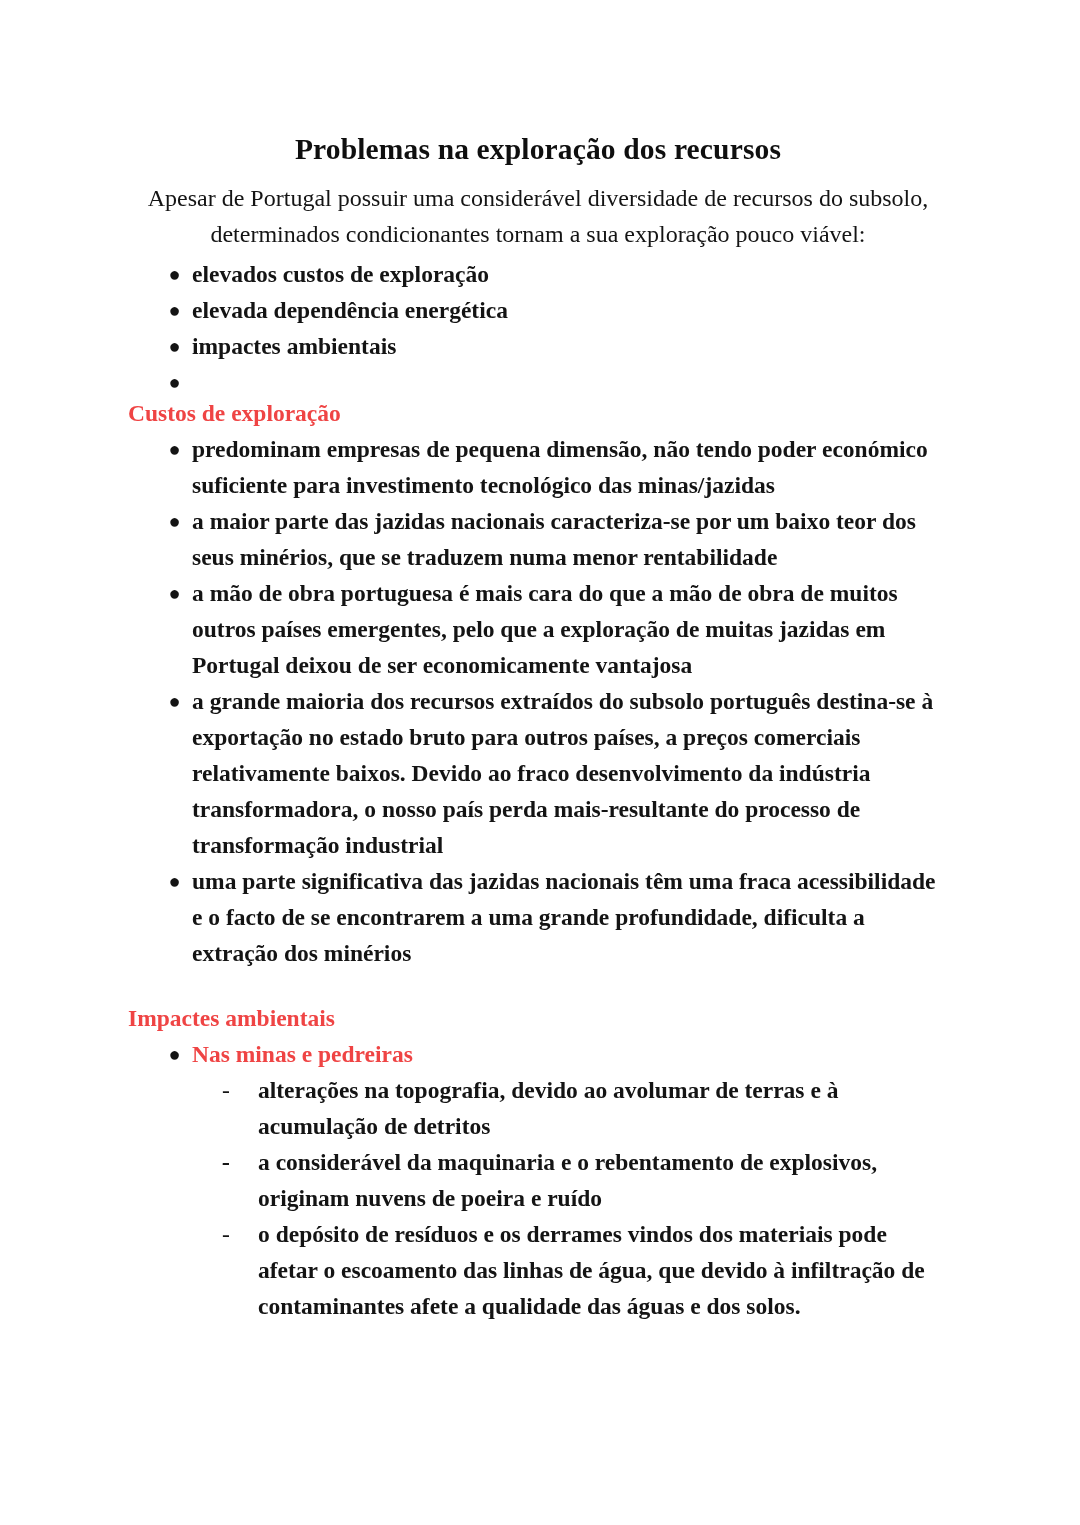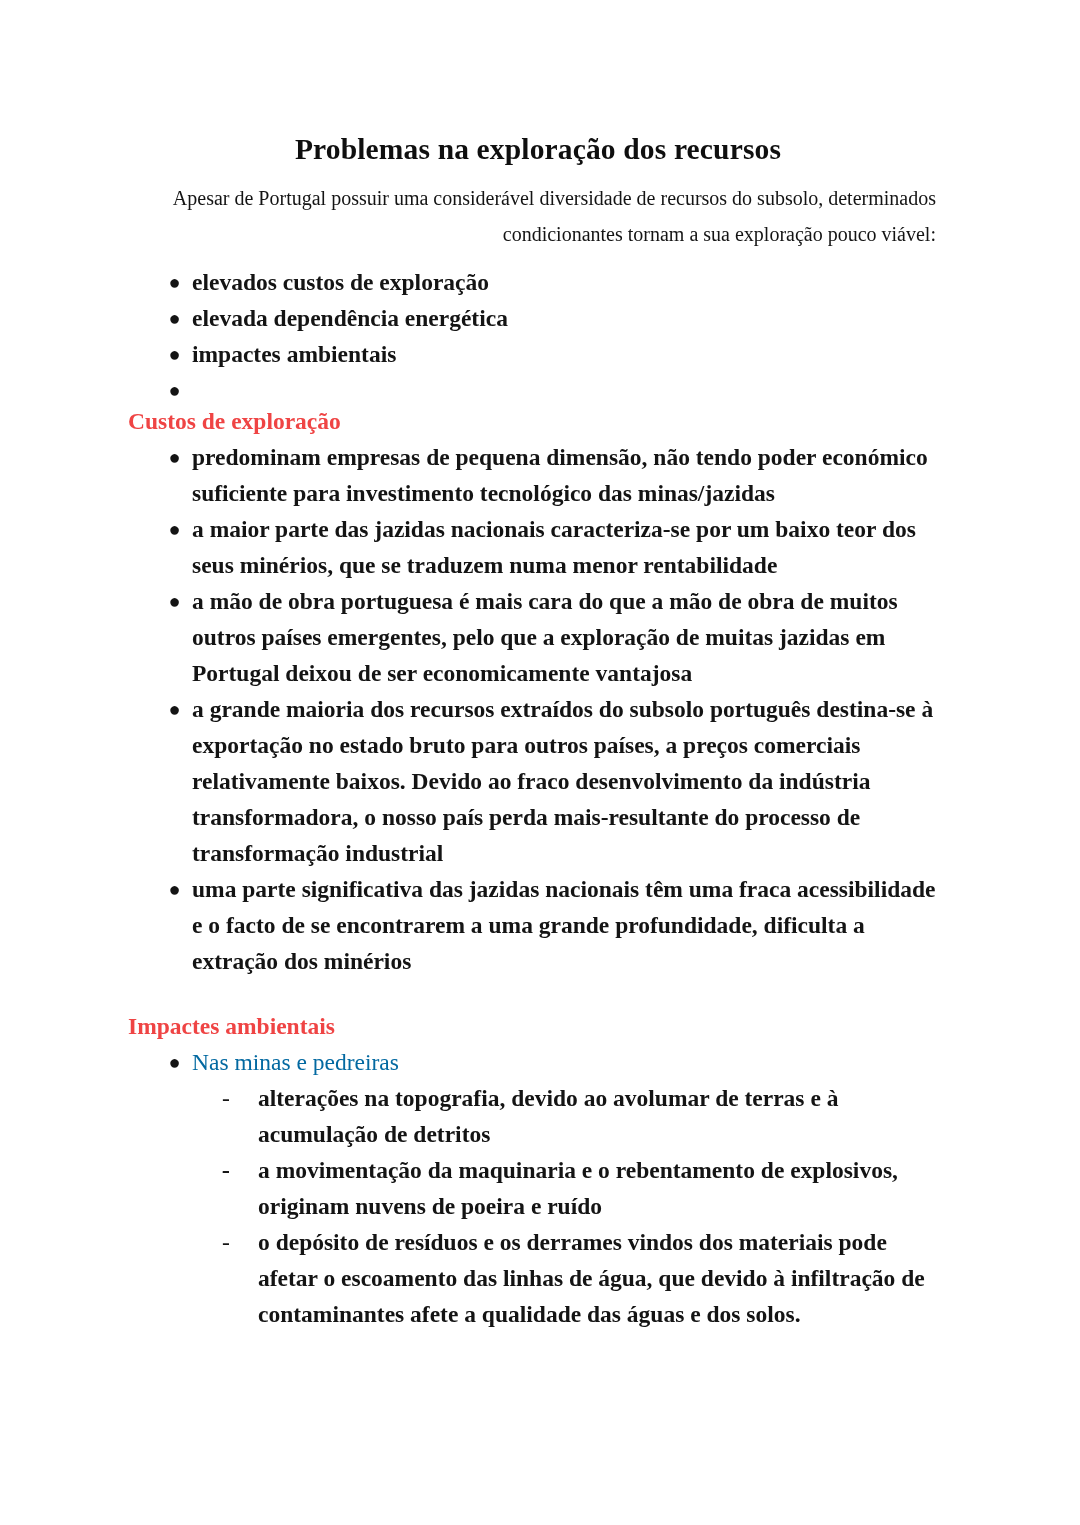--- a/index.html
+++ b/index.html
@@ -32,24 +32,24 @@
     font-size: 29.5px;
     font-weight: bold;
     text-align: center;
     letter-spacing: 0.15px;
     margin: 0 0 13px 0;
     line-height: 1.18;
     color: #0f0f0f;
   }
 
   .intro {
-    font-size: 20px;
+    font-size: 24px;
     line-height: 36px;
-    margin: 12px;
-    text-align: right;
+    margin: 4px;
+    text-align: center;
   }
 
   .section-heading {
     font-size: 23.5px;
     font-weight: bold;
     line-height: 36px;
     margin: 0;
     color: #ef4444;
   }
 
@@ -72,22 +72,22 @@
   ul.lvl1 > li > .bullet {
     position: absolute;
     left: 40px;
     top: 0;
     width: 13px;
     line-height: 36px;
     font-size: 20px;
     text-align: center;
   }
   ul.lvl1 > li.bold-item > .item-text {
-    font-weight: normal;
-    color: #0369a1;
+    font-weight: bold;
+    color: #ef4444;
   }
 
   
   ul.lvl2 {
     list-style: none;
     margin: 0;
     padding: 0;
   }
   ul.lvl2 > li {
     position: relative;
@@ -178,21 +178,21 @@
         <span class="item-text">alterações na topografia, devido ao avolumar de terras e à acumulação de detritos</span>
       </li>
       <li>
         <span class="dash">-</span>
       </li>
       <li>
         <span class="dash">-</span>
       </li>
       <li>
         <span class="dash">-</span>
-        <span class="item-text">a movimentação da maquinaria e o rebentamento de explosivos, originam nuvens de poeira e ruído</span>
+        <span class="item-text">a considerável da maquinaria e o rebentamento de explosivos, originam nuvens de poeira e ruído</span>
       </li>
       <li>
         <span class="dash">-</span>
         <span class="item-text">o depósito de resíduos e os derrames vindos dos materiais pode afetar o escoamento das linhas de água, que devido à infiltração de contaminantes afete a qualidade das águas e dos solos.</span>
       </li>
     </ul>
 
   </div>
 </div>
 

